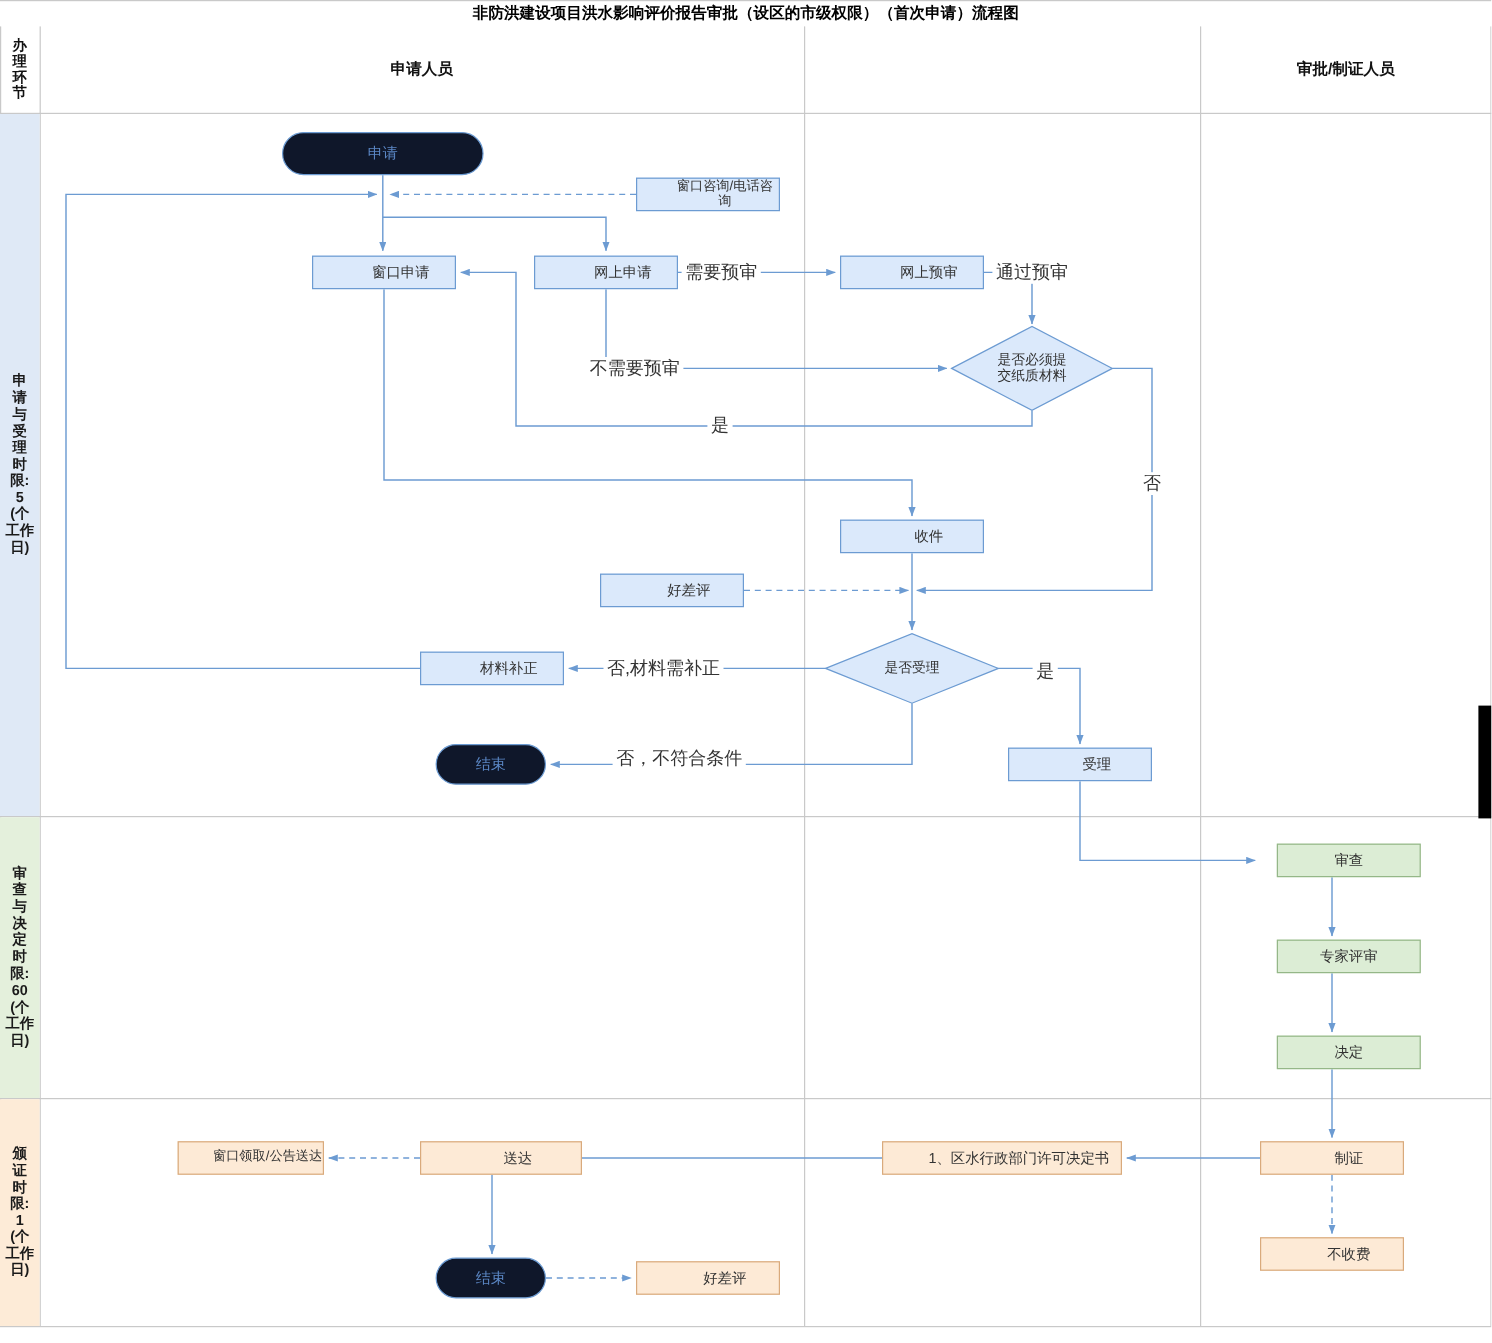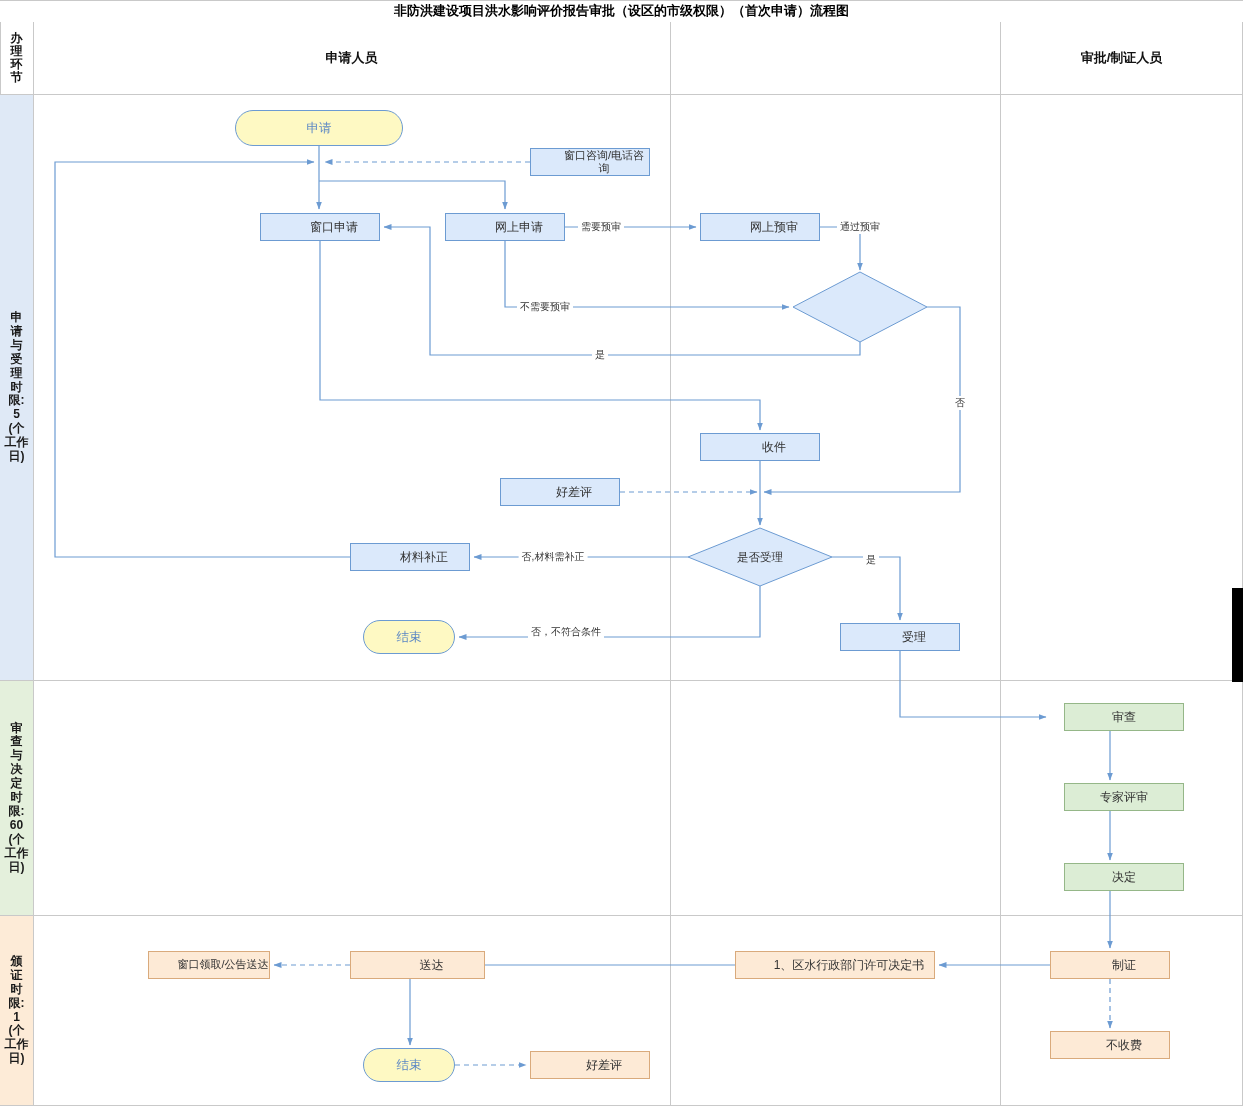--- a/index.html
+++ b/index.html
@@ -33,30 +33,30 @@
   
   .node {
     position:absolute; box-sizing:border-box;
     display:flex; align-items:center; justify-content:center; text-align:center;
     font-size:12px; color:#333; white-space:pre-line; line-height:1.2;
   }
   .rect-blue  { background:var(--blue_fill,#dbe9fb);  border:1px solid var(--blue_border,#6c9bd2);padding-left:28px; }
   .rect-green { background:var(--green_fill,#dcedd5); border:1px solid var(--green_border,#95b788);margin-left:14px; }
   .rect-orange{ background:var(--orange_fill,#fdead6);border:1px solid var(--orange_border,#d9aa7c);padding-left:28px; }
   .stadium {
-    background:#fef9c3; border:1px solid var(--blue_border,#6c9bd2);
+    background:#0f172a; border:1px solid var(--blue_border,#6c9bd2);
     border-radius:18px; color:var(--stadium_text,#5b87c5); font-size:12.5px;
   }
   .small { font-size:11px; }
   .dlabel { position:absolute; display:flex; align-items:center; justify-content:center;
     text-align:center; font-size:11.5px; color:#333; white-space:pre-line; line-height:1.25; }
   
   .elabel {
     position:absolute; transform:translate(-50%,-50%);
-    background:#fff; padding:0 3px; font-size:10px; color:#333; white-space:nowrap;text-align:center;
+    background:#fff; padding:0 3px; font-size:15px; color:#333; white-space:nowrap;text-align:center;
   }
   
   svg.edges { position:absolute; left:0; top:0; }
   .edge { fill:none; stroke:var(--edge,#6c9bd2); stroke-width:1.2; }
   .edge.dashed { stroke-dasharray:5 4; }
   .diamond { fill:var(--blue_fill,#dbe9fb); stroke:var(--blue_border,#6c9bd2); stroke-width:1; }
   .arwhead { fill:var(--edge,#6c9bd2); }
   .black-bar { position:absolute; background:#000; }
 </style>
 </head>
@@ -151,20 +151,22 @@
 
     <polygon class="diamond" points="793,307 860,272 927,307 860,342"></polygon>
     <polygon class="diamond" points="688,557 760,528 832,557 760,586"></polygon>
   </svg>
 
   <div class="node stadium" style="left:235px;top:110px;width:168px;height:36px">申请</div>
   <div class="node rect-blue small" style="left:530px;top:148px;width:120px;height:28px">窗口咨询/电话咨询</div>
   <div class="node rect-blue" style="left:260px;top:213px;width:120px;height:28px">窗口申请</div>
   <div class="node rect-blue" style="left:445px;top:213px;width:120px;height:28px">网上申请</div>
   <div class="node rect-blue" style="left:700px;top:213px;width:120px;height:28px">网上预审</div>
+  <div class="dlabel" style="left:795px;top:285px;width:130px;height:44px">是否必须提
+交纸质材料</div>
   <div class="node rect-blue" style="left:700px;top:433px;width:120px;height:28px">收件</div>
   <div class="node rect-blue" style="left:500px;top:478px;width:120px;height:28px">好差评</div>
   <div class="dlabel" style="left:700px;top:543px;width:120px;height:28px">是否受理</div>
   <div class="node rect-blue" style="left:350px;top:543px;width:120px;height:28px">材料补正</div>
   <div class="node stadium" style="left:363px;top:620px;width:92px;height:34px">结束</div>
   <div class="node rect-blue" style="left:840px;top:623px;width:120px;height:28px">受理</div>
 
   <div class="node rect-green" style="left:1050px;top:703px;width:120px;height:28px">审查</div>
   <div class="node rect-green" style="left:1050px;top:783px;width:120px;height:28px">专家评审</div>
   <div class="node rect-green" style="left:1050px;top:863px;width:120px;height:28px">决定</div>
@@ -172,21 +174,21 @@
   <div class="node rect-orange" style="left:1050px;top:951px;width:120px;height:28px">制证</div>
   <div class="node rect-orange" style="left:735px;top:951px;width:200px;height:28px">1、区水行政部门许可决定书</div>
   <div class="node rect-orange" style="left:350px;top:951px;width:135px;height:28px">送达</div>
   <div class="node rect-orange small" style="left:148px;top:951px;width:122px;height:28px">窗口领取/公告送达</div>
   <div class="node rect-orange" style="left:1050px;top:1031px;width:120px;height:28px">不收费</div>
   <div class="node stadium" style="left:363px;top:1048px;width:92px;height:34px">结束</div>
   <div class="node rect-orange" style="left:530px;top:1051px;width:120px;height:28px">好差评</div>
 
   <div class="elabel" style="left:601px;top:227px">需要预审</div>
   <div class="elabel" style="left:860px;top:227px">通过预审</div>
-  <div class="elabel" style="left:545px;top:307px">不需要预审</div>
+  <div class="elabel" style="left:529px;top:307px">不需要预审</div>
   <div class="elabel" style="left:600px;top:355px">是</div>
   <div class="elabel" style="left:960px;top:403px">否</div>
   <div class="elabel" style="left:553px;top:557px">否,材料需补正</div>
   <div class="elabel" style="left:566px;top:632px">否，不符合条件</div>
   <div class="elabel" style="left:871px;top:560px">是</div>
 
   <div class="black-bar" style="left:1232px;top:588px;width:11px;height:94px"></div>
 
 </div>
 

